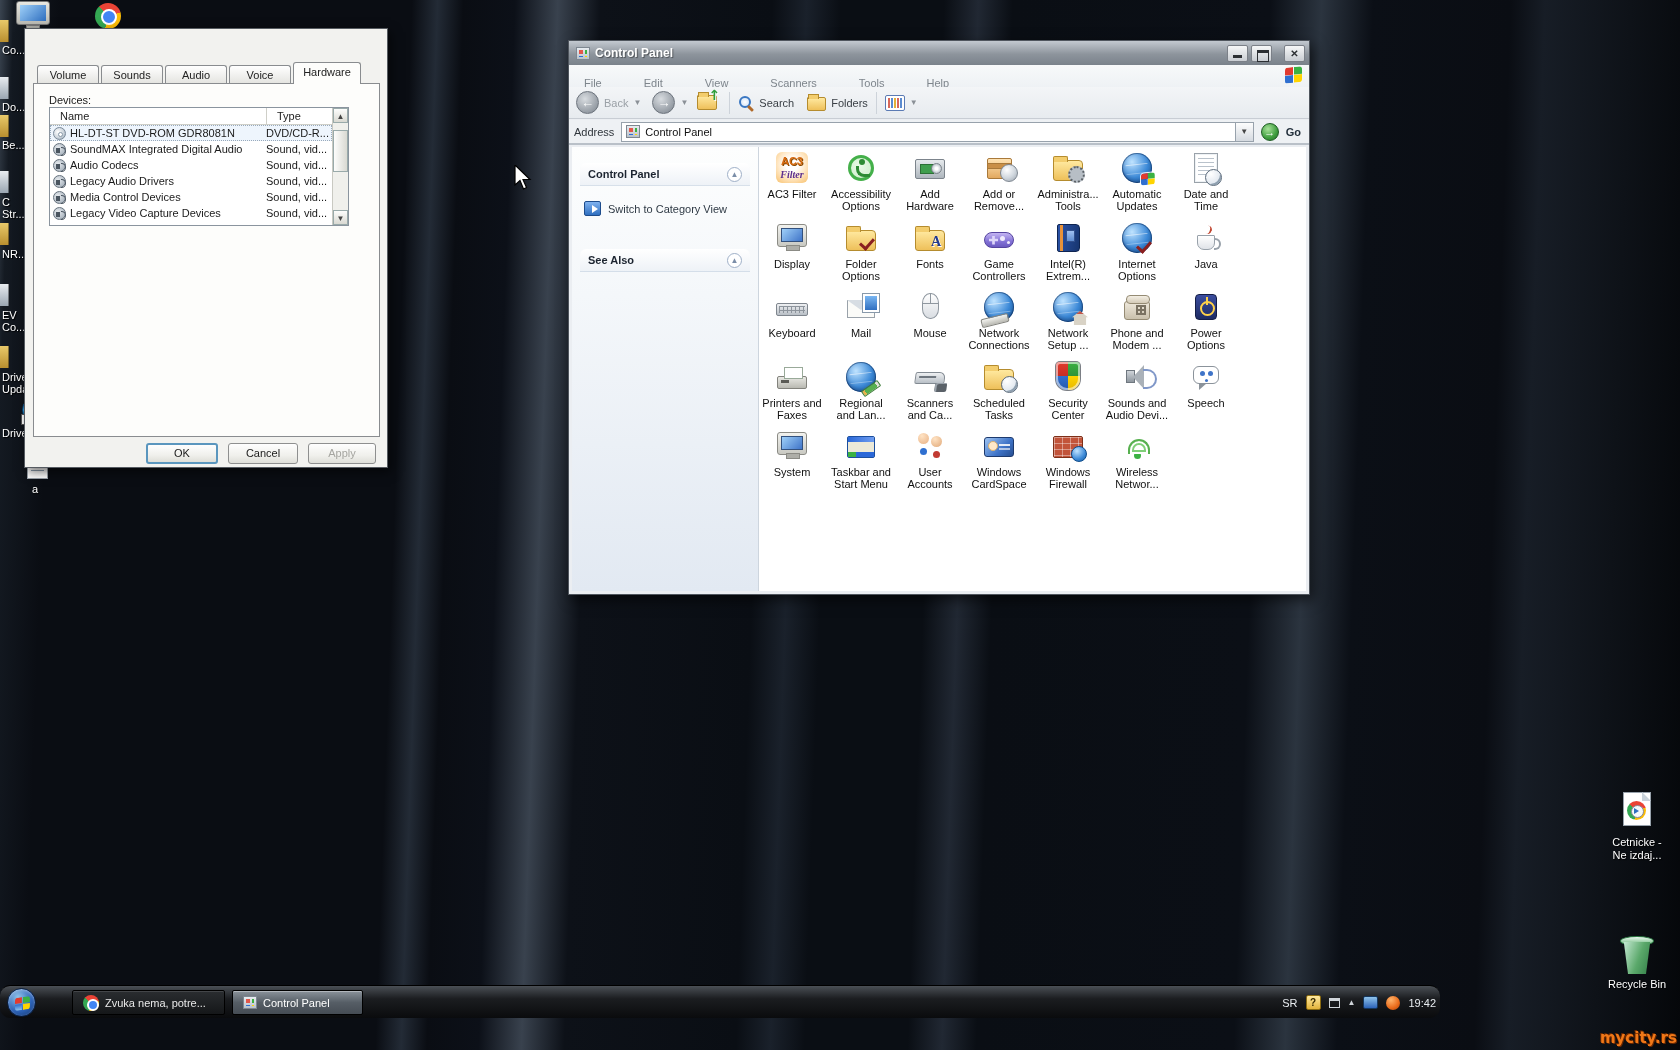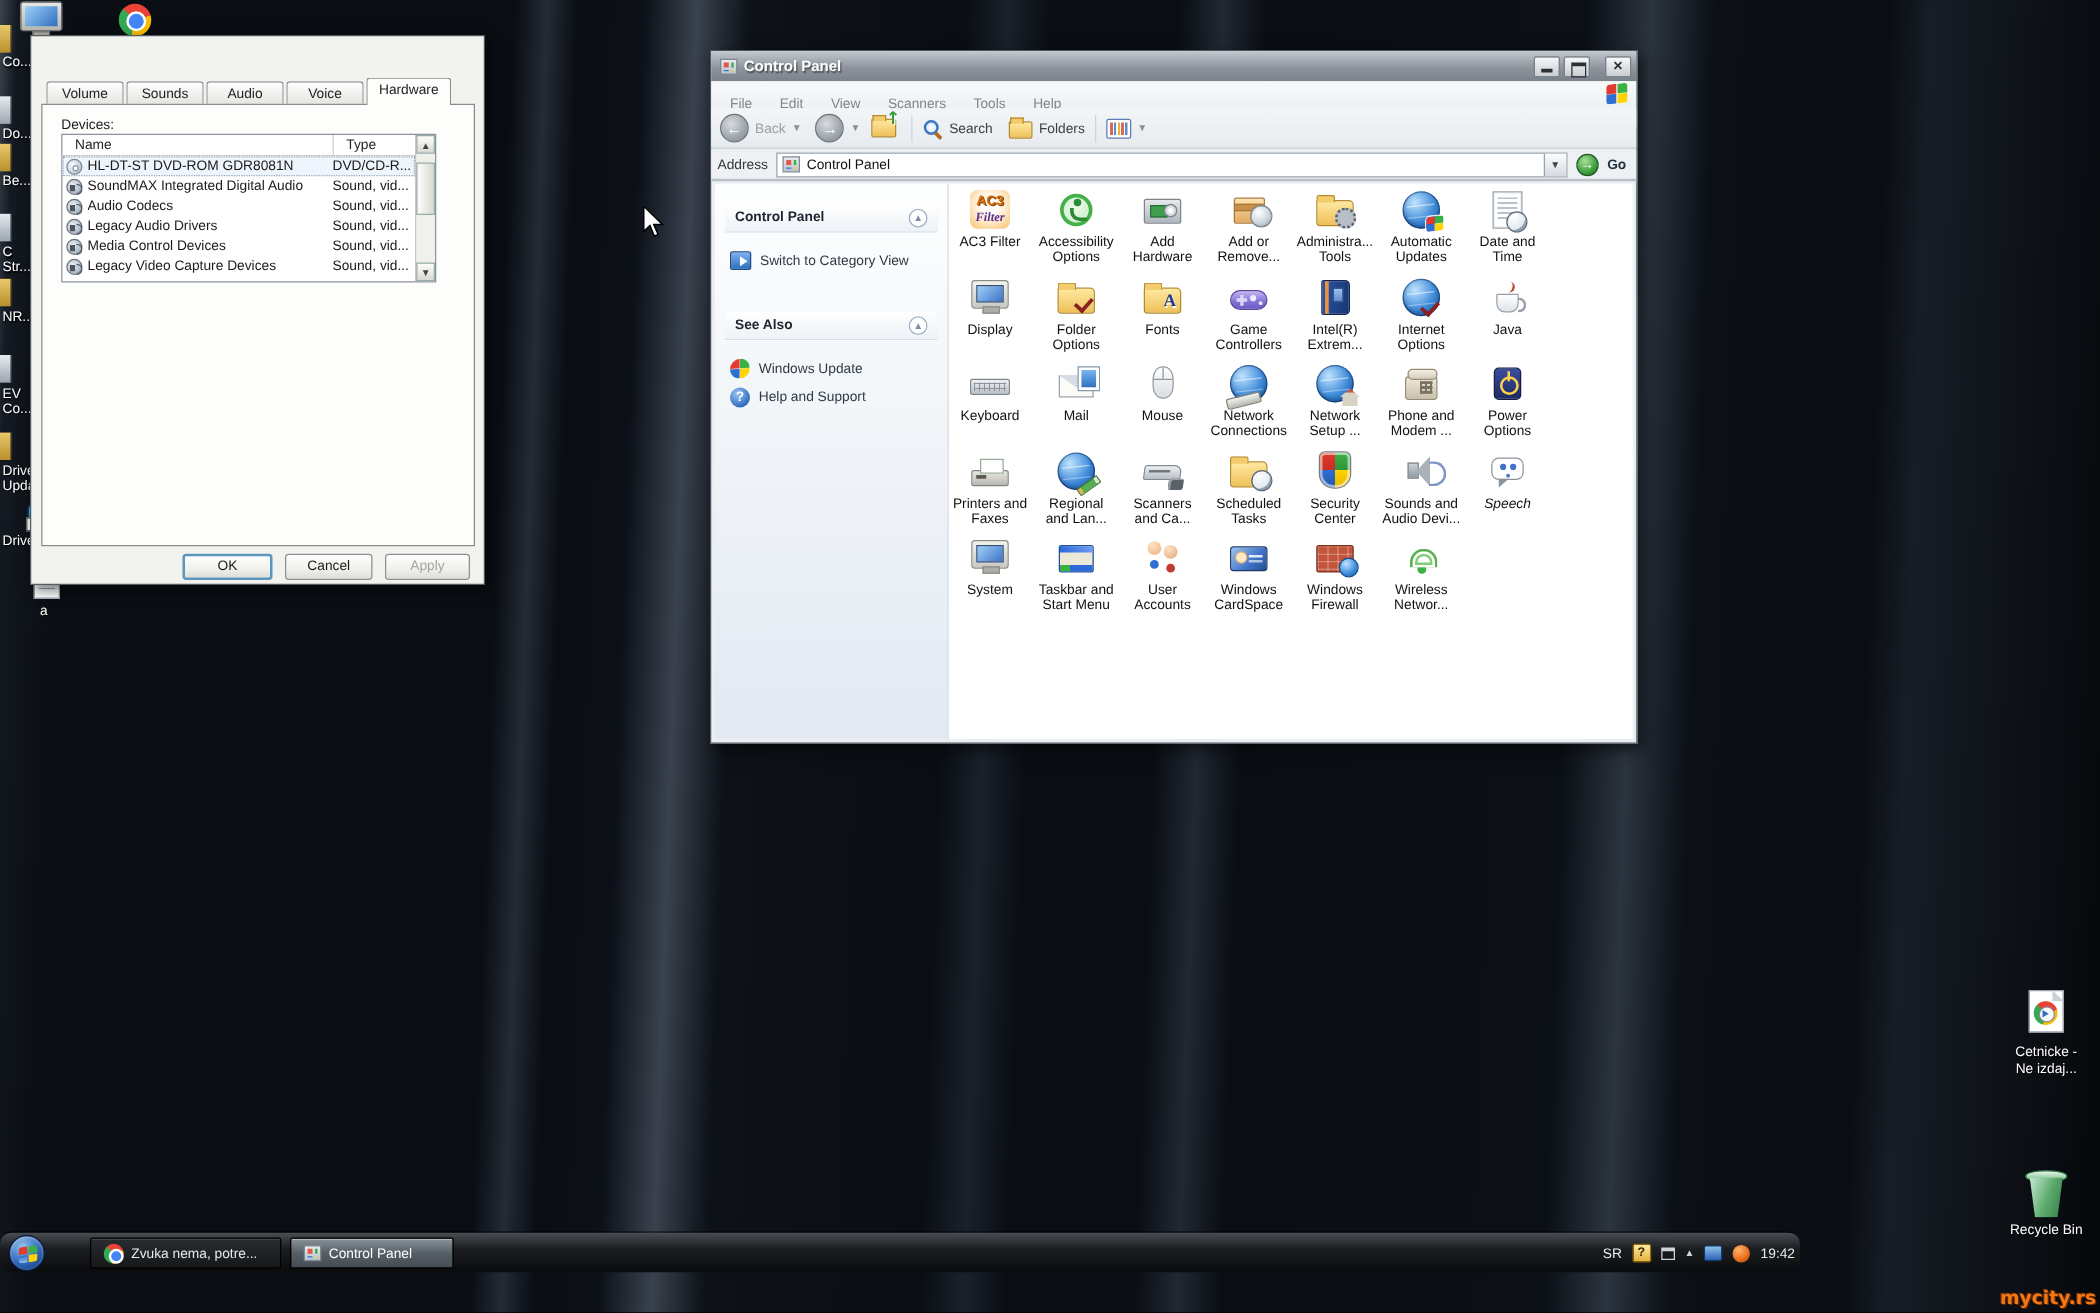--- a/index.html
+++ b/index.html
@@ -108,21 +108,21 @@
     border:1px solid #50565e;box-shadow:4px 5px 12px rgba(0,0,0,.55);z-index:5;}
   .win-tb{position:absolute;left:0;top:0;right:0;height:24px;display:flex;align-items:center;gap:5px;padding:0 4px 0 7px;
     background:linear-gradient(180deg,#c3c9d0,#8d949c 55%,#7a828b);color:#fff;}
   .win-title{font-size:12px;font-weight:bold;text-shadow:1px 1px 1px rgba(0,0,0,.45);}
   .wbtns{margin-left:auto;display:flex;gap:3px;}
   .wb{width:21px;height:17px;border-radius:2px;background:linear-gradient(#f6f7f8,#c9cdd2);
     border:1px solid #7b8088;position:relative;color:#2c2f33;text-align:center;font:bold 10px/15px "Liberation Sans",sans-serif;}
   .wb.min::before{content:"";position:absolute;left:5px;bottom:3px;width:9px;height:3px;background:#2c2f33;}
   .wb.max::before{content:"";position:absolute;left:5px;top:4px;width:10px;height:8px;border:1px solid #2c2f33;border-top-width:3px;}
   .menubar{position:absolute;left:0;top:24px;right:0;height:37px;display:flex;align-items:center;padding-left:4px;
-    background:linear-gradient(#f7f9fa,#e9edf1);border-bottom:1px solid #ccd2d8;color:#7e858c;}
+    background:linear-gradient(#f7f9fa,#e9edf1);border-bottom:1px solid #ccd2d8;color:#7e858c;gap:20px;}
   .mitem{padding:0 11px;line-height:20px;}
   .winflag{position:absolute;right:7px;top:2px;width:17px;height:16px;border-radius:3px;transform:skewY(-6deg);
     background:linear-gradient(#e23a2e,#e23a2e) 0 0/48% 48% no-repeat,linear-gradient(#3bb143,#3bb143) 100% 0/48% 48% no-repeat,
     linear-gradient(#2f6fd0,#2f6fd0) 0 100%/48% 48% no-repeat,linear-gradient(#ffd400,#ffd400) 100% 100%/48% 48% no-repeat;}
   .toolbar{position:absolute;left:0;top:46px;right:0;height:32px;display:flex;align-items:center;gap:5px;padding:0 7px;
     background:linear-gradient(#f3f5f7,#e7ebef);border-bottom:1px solid #c8cdd4;color:#3a4046;}
   .nav-circle{width:23px;height:23px;border-radius:50%;flex:0 0 auto;text-align:center;
     background:radial-gradient(circle at 8px 7px,#d8dce0,#969da5 70%,#7b828b);border:1px solid #6d747d;
     color:#fdfdfd;font:bold 13px/21px "DejaVu Sans",sans-serif;}
   .dim{color:#9aa0a6;}
@@ -513,30 +513,20 @@
         <div class="sb-body">
           <div class="sb-link">
             <span class="si k-category"></span>
             <span>Switch to Category View</span>
           </div>
         </div>
         <div class="sb-h" style="margin-top:14px">
           <span>See Also</span>
           <span class="sb-chev">▲</span>
         </div>
-        <div class="sb-body">
-          <div class="sb-link">
-            <span class="si k-winflag"></span>
-            <span>Windows Update</span>
-          </div>
-          <div class="sb-link">
-            <span class="si k-help"></span>
-            <span>Help and Support</span>
-          </div>
-        </div>
       </div>
       <div class="grid">
           <div class="cell" style="left: 0px; top: 4px;">
             <div class="tile">
               <i class="shape k-ac3"></i>
             </div>
             <div class="clabel">AC3 Filter</div>
           </div>
           <div class="cell" style="left: 69px; top: 4px;">
             <div class="tile">
@@ -707,21 +697,21 @@
             <div class="clabel">Security
 Center</div>
           </div>
           <div class="cell" style="left: 345px; top: 212.5px;">
             <div class="tile">
               <i class="shape k-speaker"></i>
             </div>
             <div class="clabel">Sounds and
 Audio Devi...</div>
           </div>
-          <div class="cell" style="left: 414px; top: 212.5px; font-style: italic;">
+          <div class="cell" style="left: 414px; top: 212.5px;">
             <div class="tile">
               <i class="shape k-speech"></i>
             </div>
             <div class="clabel">Speech</div>
           </div>
           <div class="cell" style="left: 0px; top: 282px;">
             <div class="tile">
               <i class="shape k-monitor"></i>
             </div>
             <div class="clabel">System</div>

